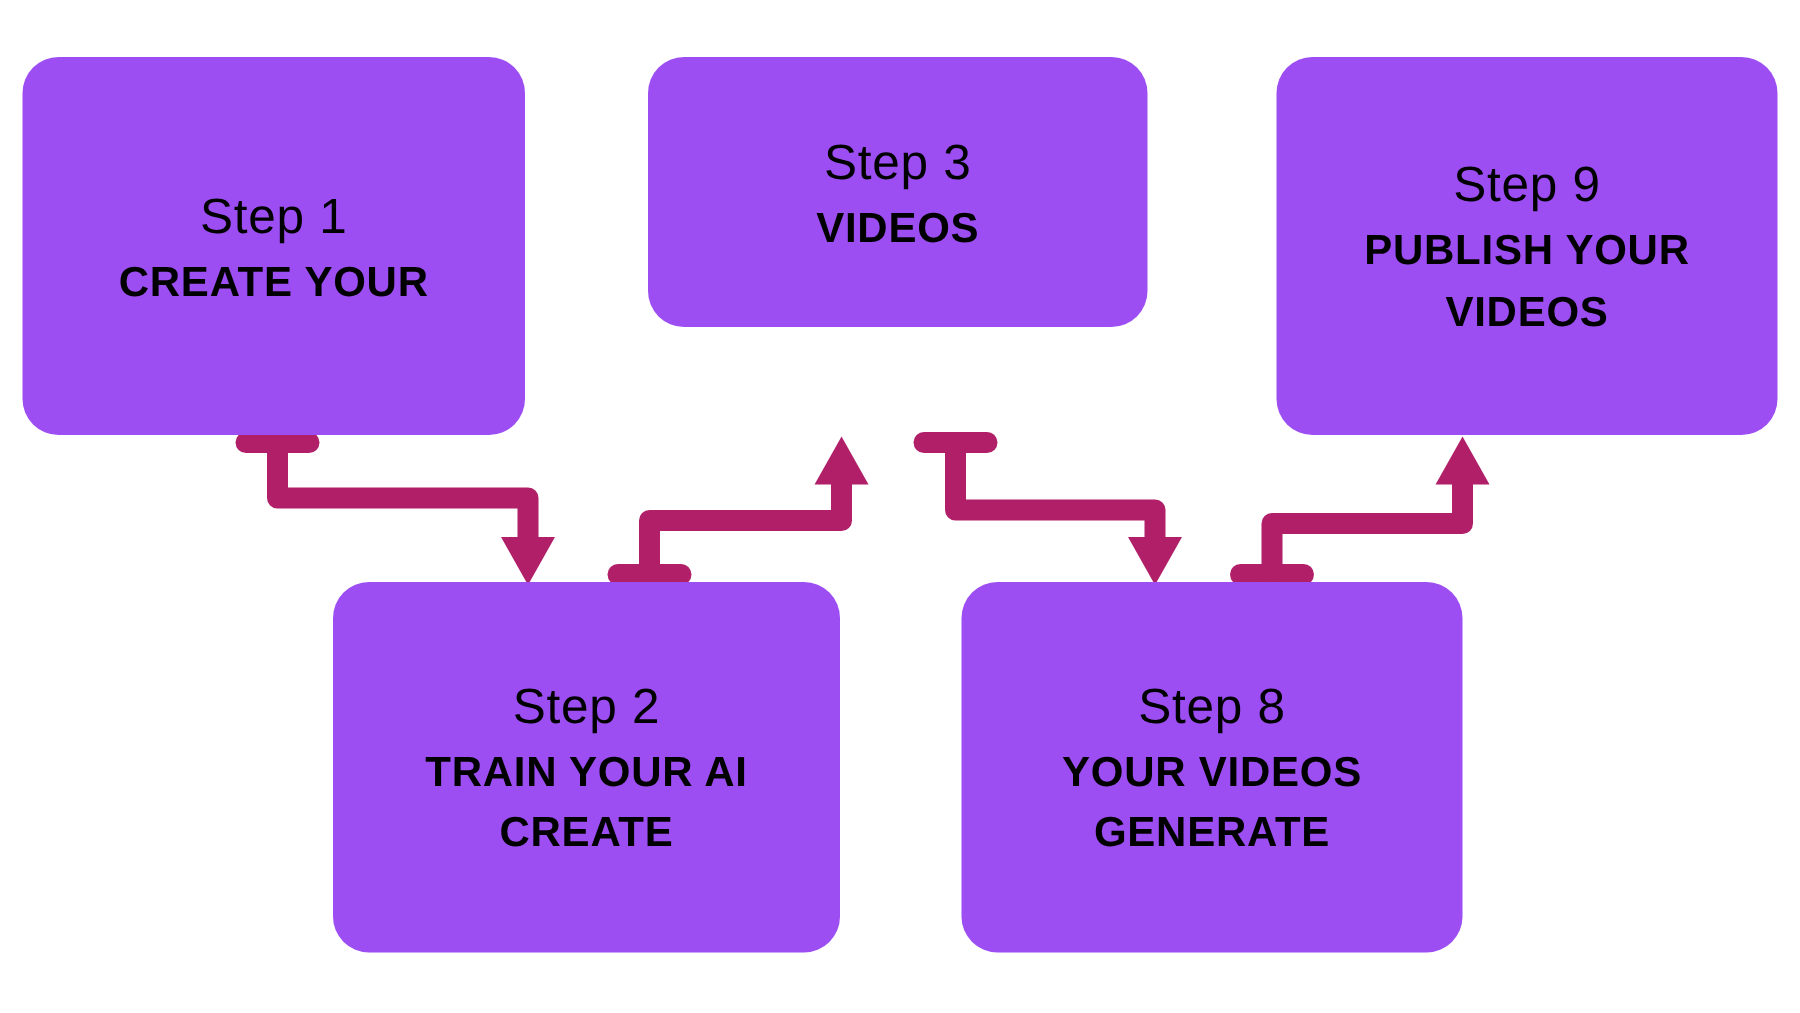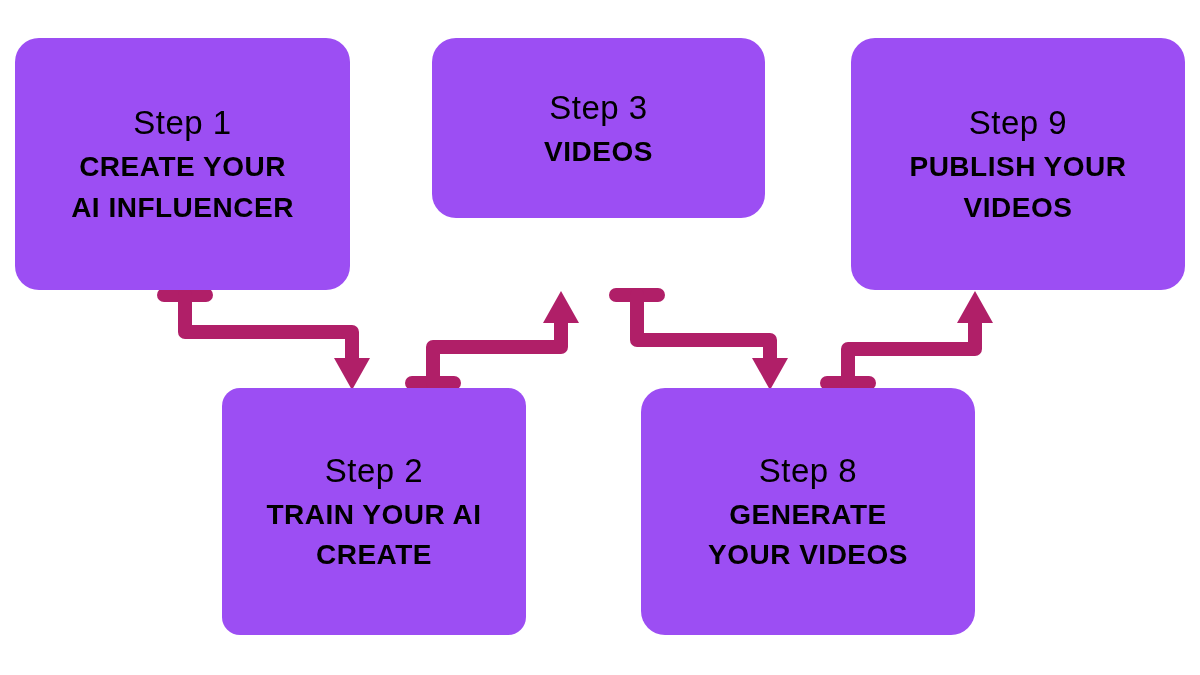--- a/index.html
+++ b/index.html
@@ -39,21 +39,21 @@
   .step-title-line {
     font-size: 28px;
     font-weight: 700;
     letter-spacing: 0.5px;
     line-height: 1.45;
   }
   
   .box-1 { left: 15px;  top: 38px;  width: 335px; height: 252px; }
   .box-3 { left: 432px; top: 38px;  width: 333px; height: 180px; }
   .box-5 { left: 851px; top: 38px;  width: 334px; height: 252px; }
-  .box-2 { left: 222px; top: 388px; width: 304px; height: 247px; border-radius: 18px; }
+  .box-2 { left: 222px; top: 388px; width: 338px; height: 247px; }
   .box-4 { left: 641px; top: 388px; width: 334px; height: 247px; }
   .arrow-layer {
     position: absolute;
     left: 0; top: 0;
     width: 1200px;
     height: 675px;
     pointer-events: none;
   }
 </style>
 </head>
@@ -76,21 +76,20 @@
     <polygon points="770,390 752,358 788,358" fill="#B01F68"></polygon>
 
     <line x1="827" y1="383" x2="869" y2="383" stroke-width="14" stroke-linecap="round" stroke="#B01F68"></line>
     <path d="M 848 383 L 848 349 L 975 349 L 975 320" fill="none" stroke-width="14" stroke-linecap="round" stroke-linejoin="round" stroke="#B01F68"></path>
     <polygon points="975,291 957,323 993,323" fill="#B01F68"></polygon>
   </svg>
 
   <div class="step-box box-1">
     <div class="step-label">Step 1</div>
     <div class="step-title-line">CREATE YOUR</div>
-    <div class="step-title-line">AI INFLUENCER</div>
   </div>
 
   <div class="step-box box-3">
     <div class="step-label">Step 3</div>
     <div class="step-title-line">VIDEOS</div>
   </div>
 
   <div class="step-box box-5">
     <div class="step-label">Step 9</div>
     <div class="step-title-line">PUBLISH YOUR</div>
@@ -98,17 +97,17 @@
   </div>
 
   <div class="step-box box-2">
     <div class="step-label">Step 2</div>
     <div class="step-title-line">TRAIN YOUR AI</div>
     <div class="step-title-line">CREATE</div>
   </div>
 
   <div class="step-box box-4">
     <div class="step-label">Step 8</div>
+    <div class="step-title-line">YOUR VIDEOS</div>
     <div class="step-title-line">GENERATE</div>
-    <div class="step-title-line">YOUR VIDEOS</div>
   </div>
 
 </div>
 
 </body></html>

